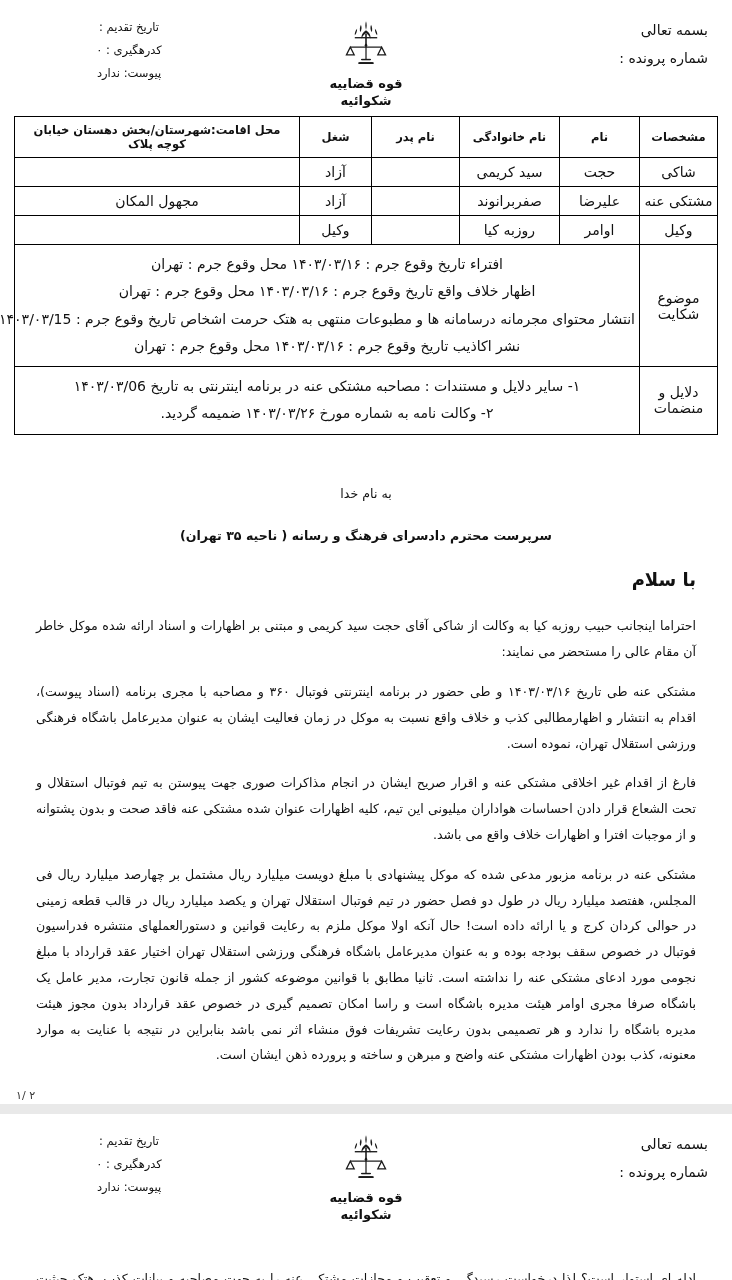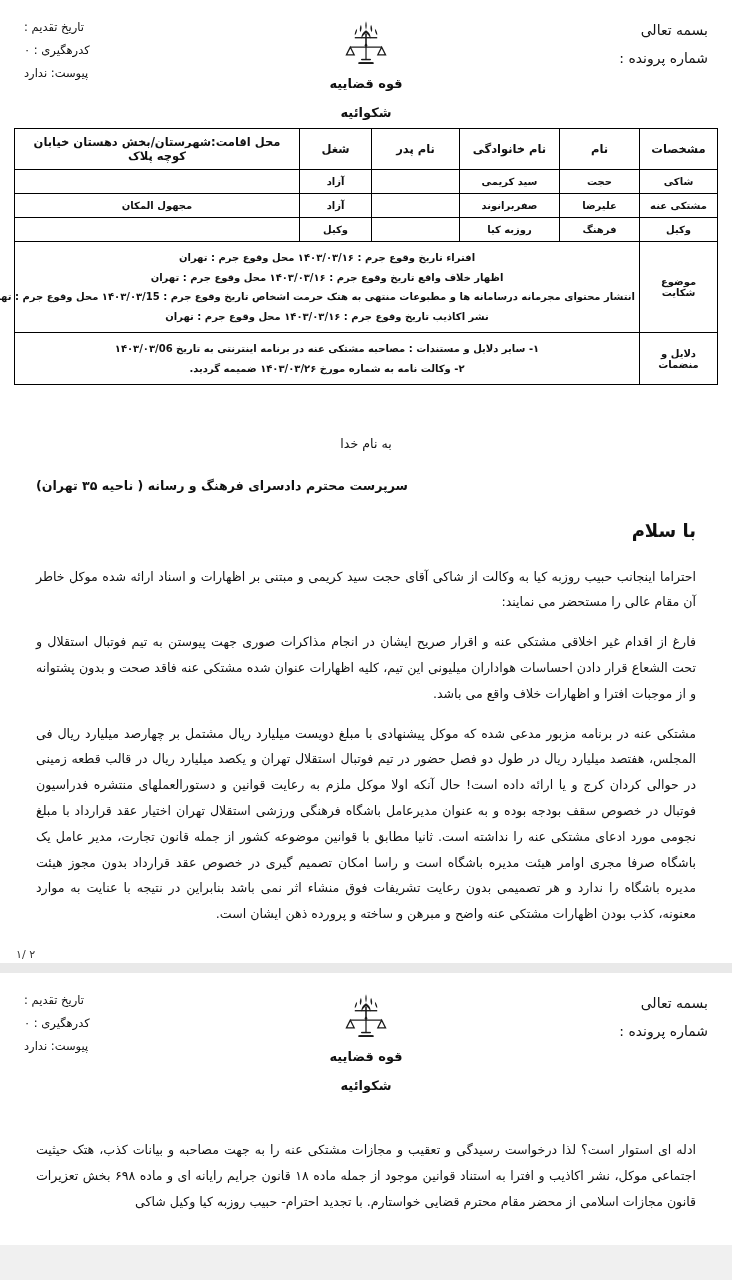--- a/index.html
+++ b/index.html
@@ -62,45 +62,45 @@
   }
   .org-name {
     font-size: 13px;
     font-weight: bold;
     letter-spacing: 0.5px;
     margin-top: 1px;
   }
   .doc-title {
     font-size: 13px;
     font-weight: bold;
-    margin-top: 14px;
+    margin-top: 2px;
   }
   .hdr-left {
     width: 210px;
     font-size: 11.5px;
     line-height: 2.0;
-    text-align: left;
+    text-align: center;
     padding-left: 4px;
   }
   .hdr-left div { white-space: nowrap; }
 
   
   table.main {
     border-collapse: collapse;
     width: 100%;
     margin-top: 6px;
     table-layout: fixed;
   }
   table.main td, table.main th {
     border: 1px solid #000;
-    font-size: 10px;
+    font-size: 14px;
     padding: 6px 4px;
     text-align: center;
     vertical-align: middle;
-    font-weight: bold;
+    font-weight: normal;
   }
   table.main th {
     font-weight: bold;
     font-size: 11.5px;
   }
   td.rowhead { font-weight: bold; }
 
   .subject-cell, .docs-cell {
     text-align: right;
     font-size: 11px;
@@ -112,21 +112,21 @@
   
   .body-wrap {
     padding: 14px 22px 8px 22px;
     font-size: 12.6px;
     line-height: 2.05;
     text-align: justify;
     text-justify: inter-word;
     margin-top: 28px;
   }
   .center-line {
-    text-align: left;
+    text-align: center;
     font-weight: bold;
     margin: 10px 0 14px 0;
     font-size: 12.6px;
   }
   .lead-center {
     text-align: center;
     margin: 4px 0 16px 0;
     font-size: 12.6px;
   }
   .salutation {
@@ -230,21 +230,21 @@
           <tr>
             <td class="rowhead">مشتکی عنه</td>
             <td>علیرضا</td>
             <td>صفربرانوند</td>
             <td></td>
             <td>آزاد</td>
             <td>مجهول المکان</td>
           </tr>
           <tr>
             <td class="rowhead">وکیل</td>
-            <td>فرهنگ</td>
+            <td>اوامر</td>
             <td>روزبه کیا</td>
             <td></td>
             <td>وکیل</td>
             <td></td>
           </tr>
           <tr>
             <td class="rowhead">موضوع شکایت</td>
             <td class="subject-cell" colspan="5">
               <div class="subject-line">افتراء تاریخ وقوع جرم : ۱۴۰۳/۰۳/۱۶   محل وقوع جرم : تهران</div>
               <div class="subject-line">اظهار خلاف واقع تاریخ وقوع جرم : ۱۴۰۳/۰۳/۱۶   محل وقوع جرم : تهران</div>
@@ -261,20 +261,21 @@
           </tr>
         </tbody>
       </table>
 
       <div class="body-wrap">
         <div class="lead-center">به نام خدا</div>
         <div class="center-line">سرپرست محترم دادسرای فرهنگ و رسانه ( ناحیه ۳۵ تهران)</div>
         <div class="salutation">با سلام</div>
 
         <p class="para">احتراما اینجانب حبیب روزبه کیا به وکالت از شاکی آقای حجت سید کریمی و مبتنی بر اظهارات و اسناد ارائه شده موکل خاطر آن مقام عالی را مستحضر می نمایند:</p>
+        <p class="para">مشتکی عنه  طی تاریخ ۱۴۰۳/۰۳/۱۶  و طی حضور در برنامه اینترنتی فوتبال ۳۶۰ و مصاحبه با مجری برنامه (اسناد پیوست)، اقدام به انتشار و اظهارمطالبی کذب و خلاف واقع نسبت به موکل در زمان فعالیت ایشان به عنوان مدیرعامل باشگاه فرهنگی ورزشی استقلال تهران، نموده است.</p>
         <p class="para">فارغ از اقدام غیر اخلاقی مشتکی عنه و اقرار صریح ایشان در انجام مذاکرات صوری جهت پیوستن به تیم فوتبال استقلال و تحت الشعاع قرار دادن احساسات هواداران میلیونی این تیم، کلیه اظهارات عنوان شده مشتکی عنه فاقد صحت و بدون پشتوانه و از موجبات افترا و اظهارات خلاف واقع می باشد.</p>
         <p class="para">مشتکی عنه در برنامه مزبور مدعی شده که موکل پیشنهادی با مبلغ دویست میلیارد ریال مشتمل بر چهارصد میلیارد ریال فی المجلس، هفتصد میلیارد ریال در طول دو فصل حضور در تیم فوتبال استقلال تهران و یکصد میلیارد ریال در قالب قطعه زمینی در حوالی کردان کرج و یا ارائه داده است! حال آنکه اولا موکل ملزم به رعایت قوانین و دستورالعملهای منتشره فدراسیون فوتبال در خصوص سقف بودجه بوده و به عنوان مدیرعامل باشگاه فرهنگی ورزشی استقلال تهران اختیار عقد قرارداد با مبلغ نجومی مورد ادعای مشتکی عنه را نداشته است. ثانیا مطابق با قوانین موضوعه کشور از جمله قانون تجارت، مدیر عامل یک باشگاه صرفا مجری اوامر هیئت مدیره باشگاه است و راسا امکان تصمیم گیری در خصوص عقد قرارداد بدون مجوز هیئت مدیره باشگاه را ندارد و هر تصمیمی بدون رعایت تشریفات فوق منشاء اثر نمی باشد بنابراین در نتیجه با عنایت به موارد معنونه، کذب بودن اظهارات مشتکی عنه واضح و مبرهن و ساخته و پرورده ذهن ایشان است.</p>
       </div>
 
       <div class="page-num">۲ /۱</div>
     </div>
   </div>
 
   <div class="gap"></div>
 

